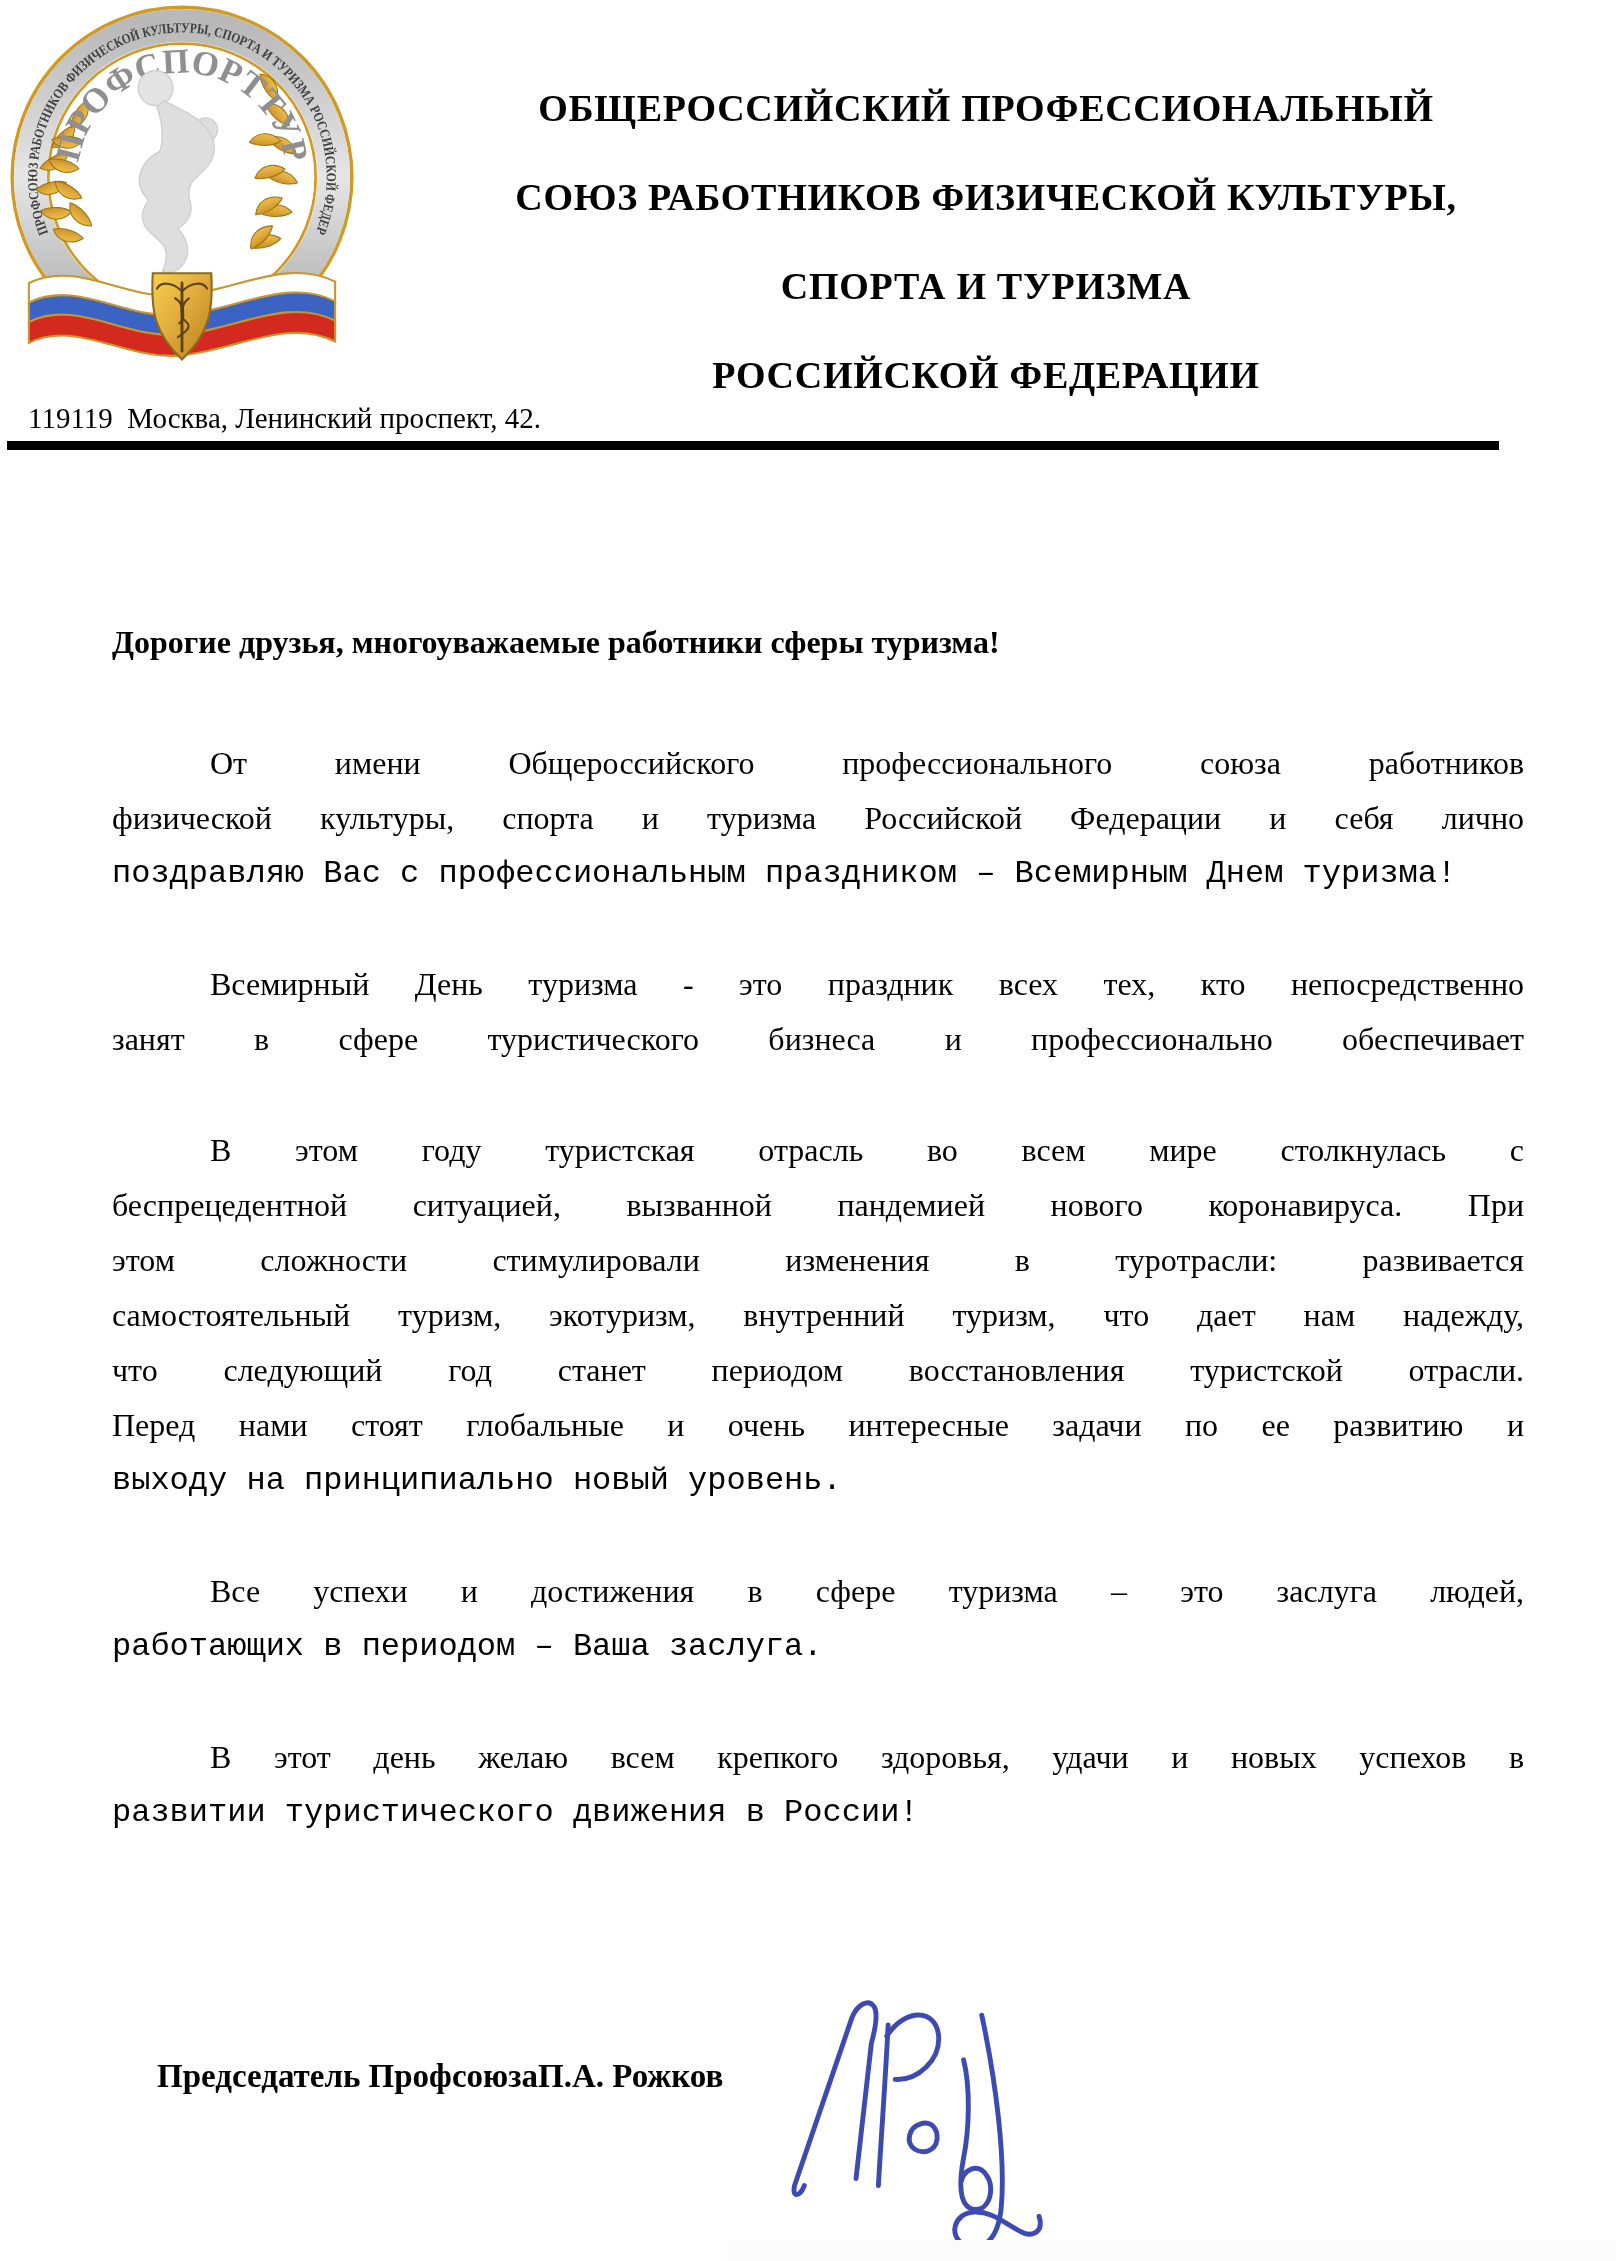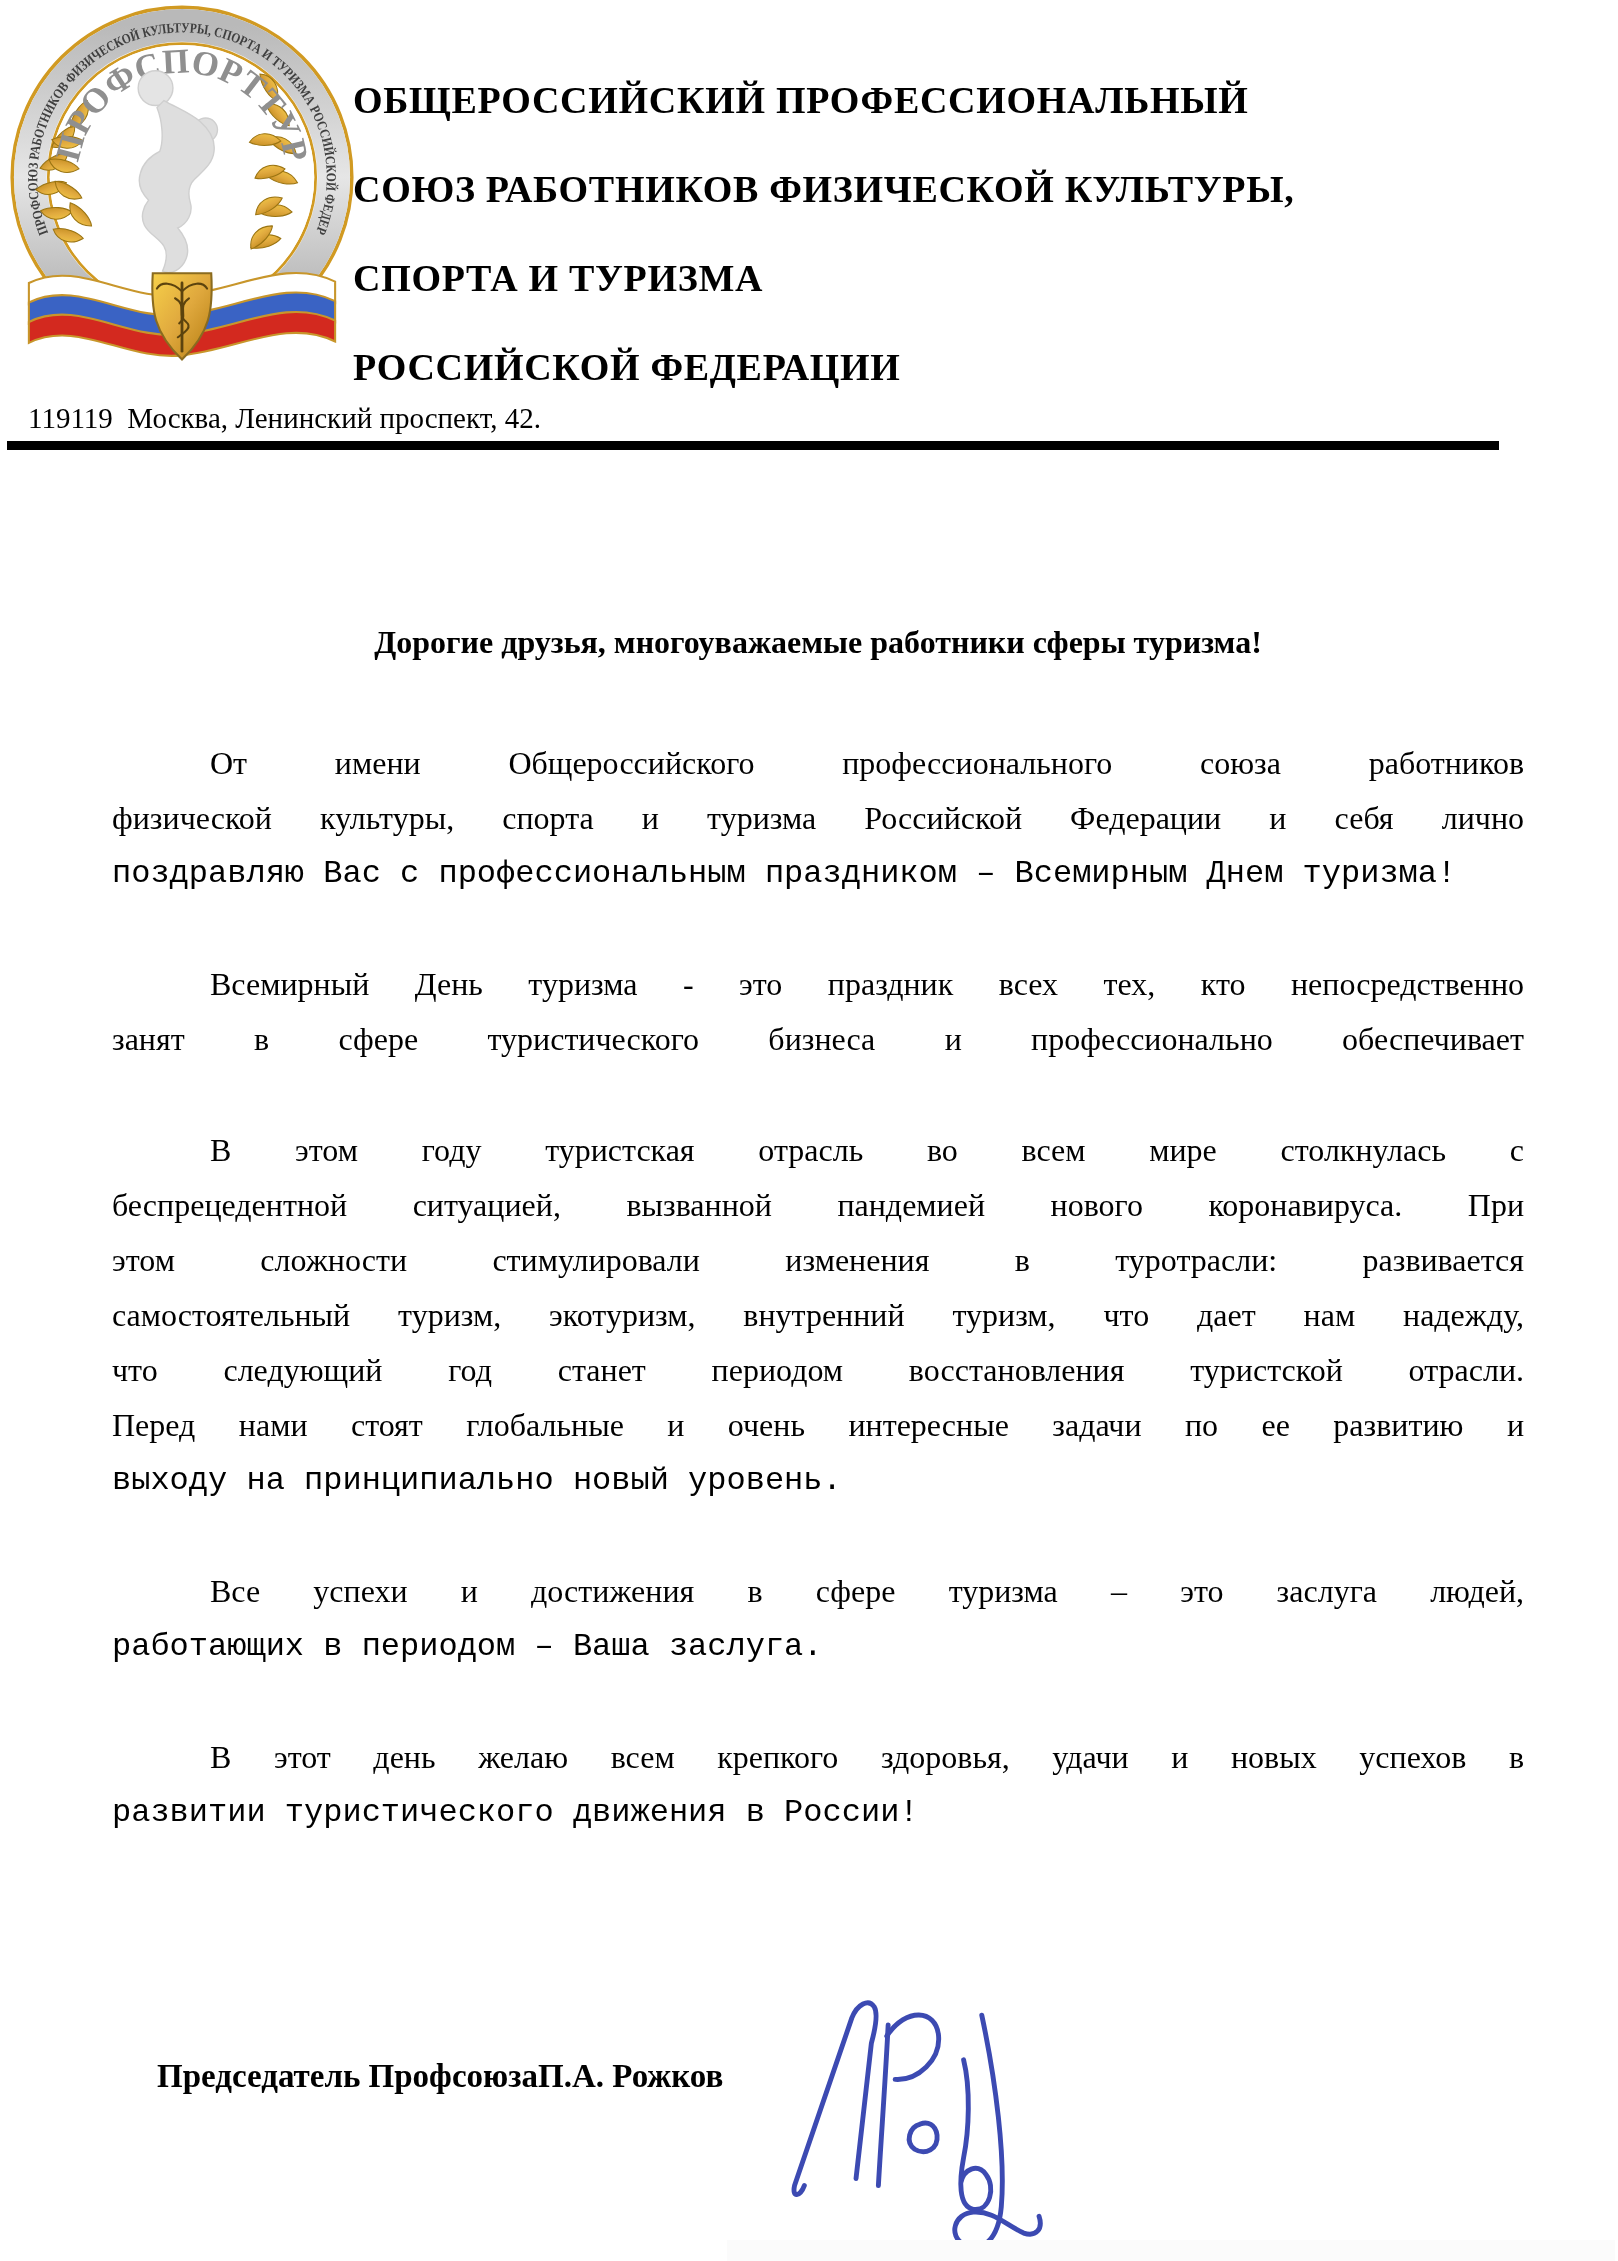--- a/index.html
+++ b/index.html
@@ -11,43 +11,43 @@
     color: #000;
     overflow: hidden;
   }
 
   
   .emblem {
     position: absolute; left: 8.4px; top: 2.8px;
     width: 348px; height: 411px;
   }
   .org-title {
-    position: absolute; left: 353px; top: 56px; width: 1266px;
-    font-weight: bold;
+    position: absolute; left: 353px; top: 64px; width: 1266px;
+    text-align: center; font-weight: bold;
     font-size: 38px; line-height: 89px;
     letter-spacing: 0.7px;
   }
   .address-row {
     position: absolute; left: 28px; top: 400px; width: 1475px;
     display: flex; justify-content: space-between;
     font-size: 29px; line-height: 36px;
     white-space: pre-wrap;
   }
   .rule {
     position: absolute; left: 7px; top: 441px;
     width: 1492px; height: 9px; background: #000;
   }
 
   
   .letter {
     position: absolute; left: 112px; top: 615px; width: 1412px;
     font-size: 32px;
   }
   .salutation {
-    text-align: center; font-weight: bold;
+    font-weight: bold;
     line-height: 55px; margin-bottom: 66px;
   }
   .para { margin-bottom: 56px; }
   .para:last-child { margin-bottom: 0; }
   .line { line-height: 55px; }
   .j  { text-align: justify; text-align-last: justify; }
   .jf { text-align: justify; text-align-last: justify; text-indent: 98px; }
   .jl { text-align: left; text-align-last: left; font-family: Liberation Mono, monospace; }
 
   

